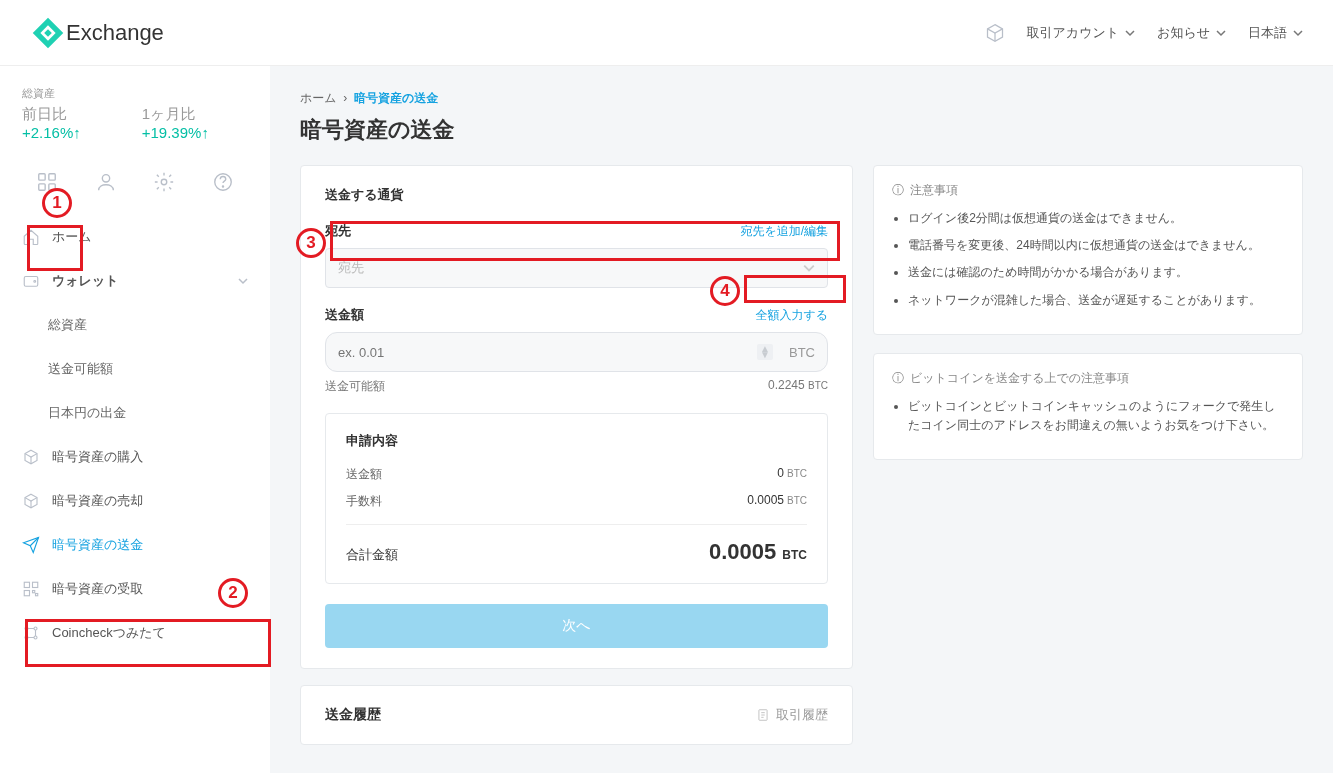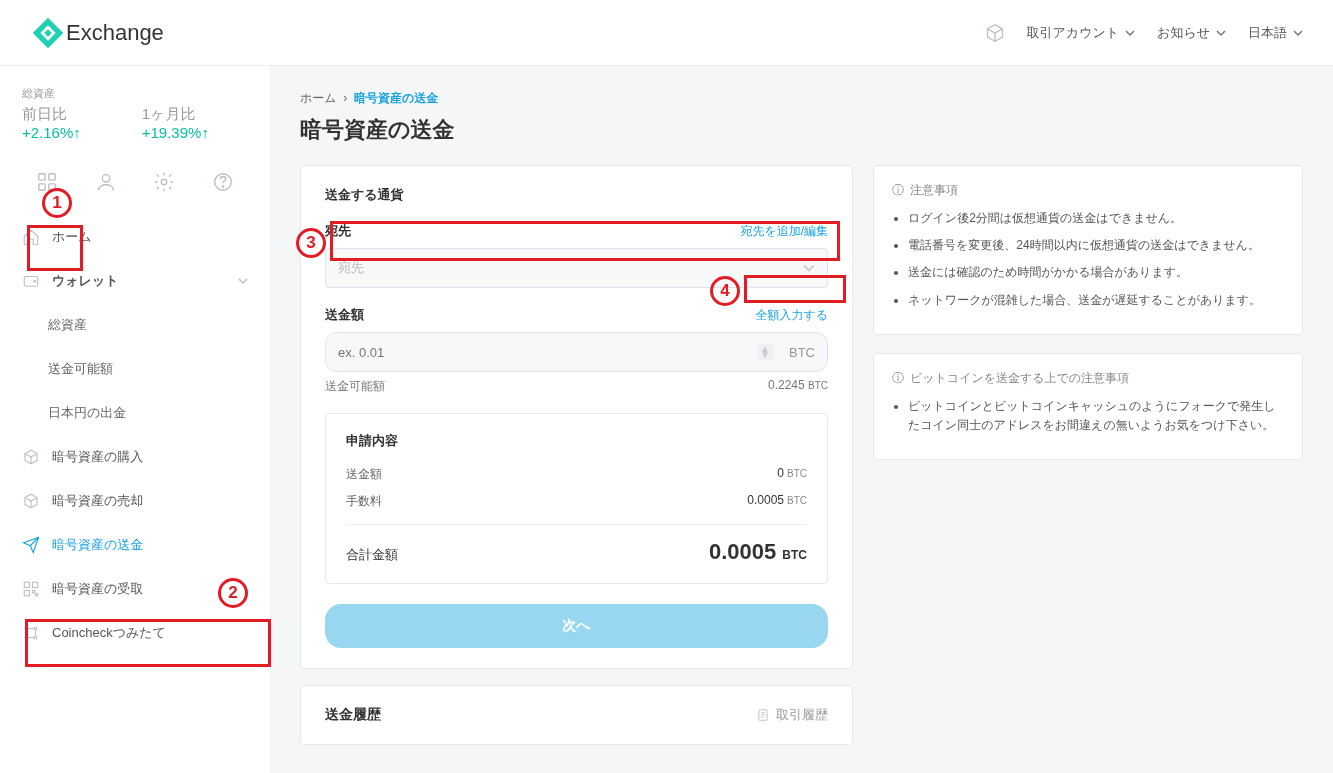--- a/index.html
+++ b/index.html
@@ -45,21 +45,21 @@
 .input-wrap .stepper{color:#c8ccd1;margin-left:8px;margin-right:8px;font-size:10px;line-height:6px;display:flex;flex-direction:column;background:#eef0f3;padding:2px 3px;border-radius:2px;}
 .avail-row{display:flex;justify-content:space-between;font-size:12px;color:#777;margin-top:6px;}
 .summary-card{border:1px solid #e6e9ec;border-radius:4px;padding:18px 20px;margin-top:18px;}
 .summary-title{font-weight:700;font-size:13px;margin-bottom:16px;}
 .summary-row{display:flex;justify-content:space-between;font-size:12px;color:#666;margin-bottom:10px;}
 .summary-row .val{color:#333;}
 .summary-row .val .unit{font-size:10px;color:#888;margin-left:3px;}
 .summary-divider{border-top:1px solid #eee;margin:14px 0;}
 .summary-total{display:flex;justify-content:space-between;align-items:baseline;}
 .summary-total .val{font-size:22px;font-weight:600;}
-.submit-btn{width:100%;height:44px;background:#99d7f1;color:#fff;border:none;border-radius:16px;font-size:14px;margin-top:20px;cursor:pointer;font-weight:700;text-align:center;}
+.submit-btn{width:100%;height:44px;background:#99d7f1;color:#fff;border:none;border-radius:4px;font-size:14px;margin-top:20px;cursor:pointer;font-weight:400;text-align:center;}
 .notice-card{background:#fff;border:1px solid #e6e9ec;border-radius:4px;padding:16px 18px;margin-bottom:18px;font-size:12px;color:#555;}
 .notice-title{display:flex;align-items:center;gap:6px;color:#888;margin-bottom:10px;}
 .notice-card ul{padding-left:16px;}
 .notice-card li{margin-bottom:8px;line-height:1.6;}
 .history-card{background:#fff;border:1px solid #e6e9ec;border-radius:4px;padding:20px 24px;display:flex;justify-content:space-between;align-items:center;}
 .history-title{font-weight:700;font-size:14px;}
 .history-link{display:flex;align-items:center;gap:6px;color:#999;}
 
 .anno{position:absolute;border:3px solid #e31b23;pointer-events:none;}
 .anno-num{position:absolute;width:30px;height:30px;border:3px solid #e31b23;border-radius:50%;color:#e31b23;font-weight:700;display:flex;align-items:center;justify-content:center;pointer-events:none;background:transparent;font-size:17px;}

